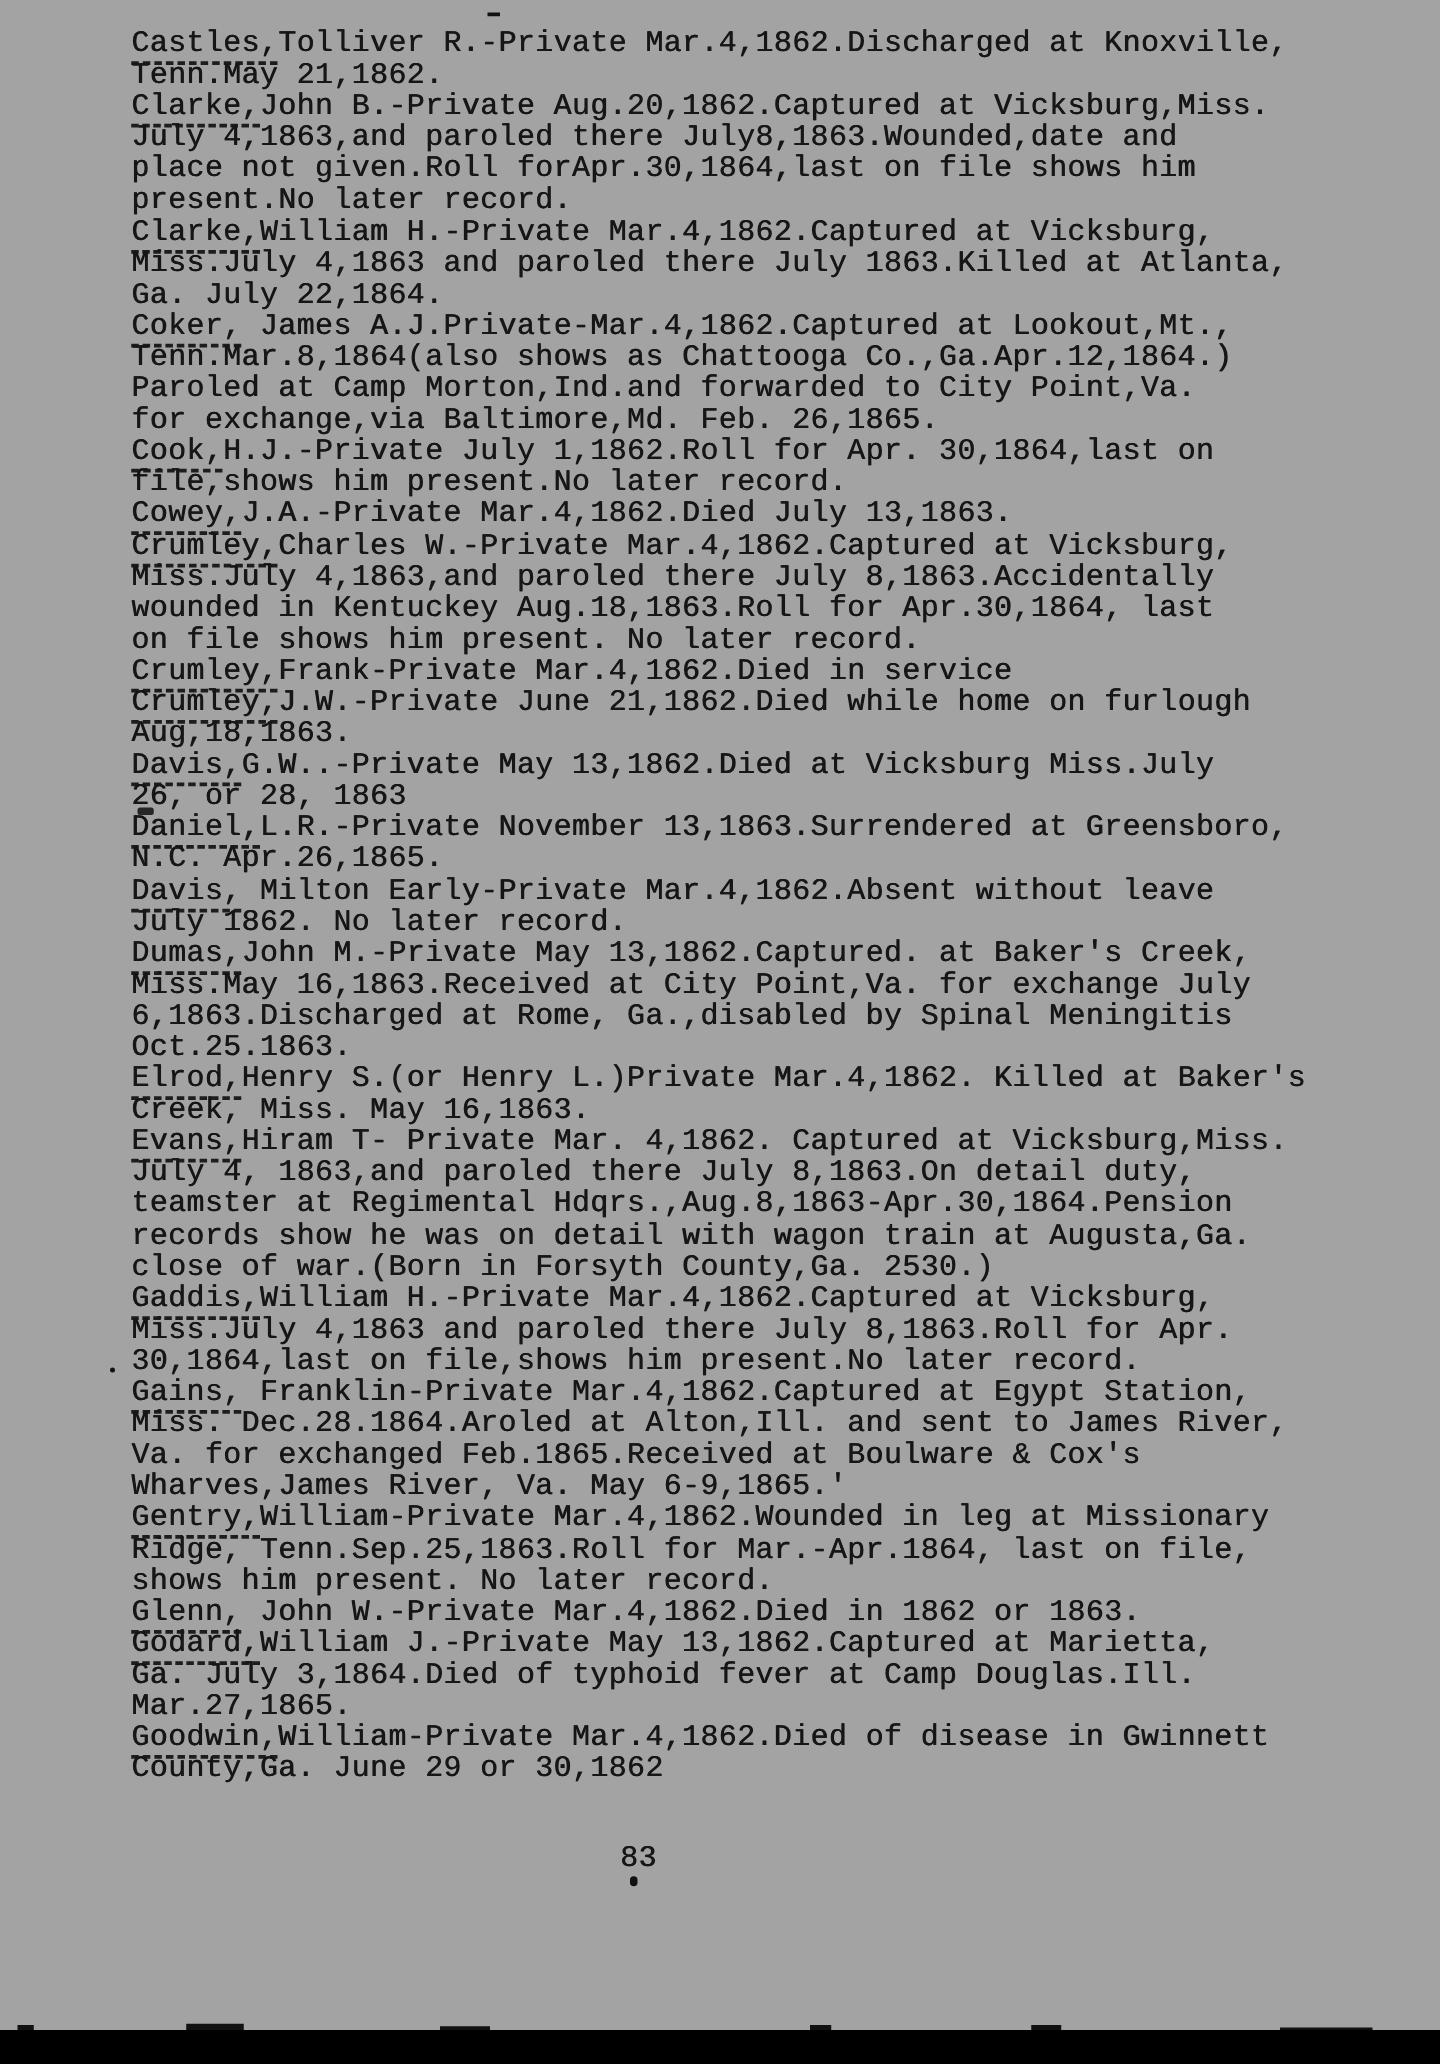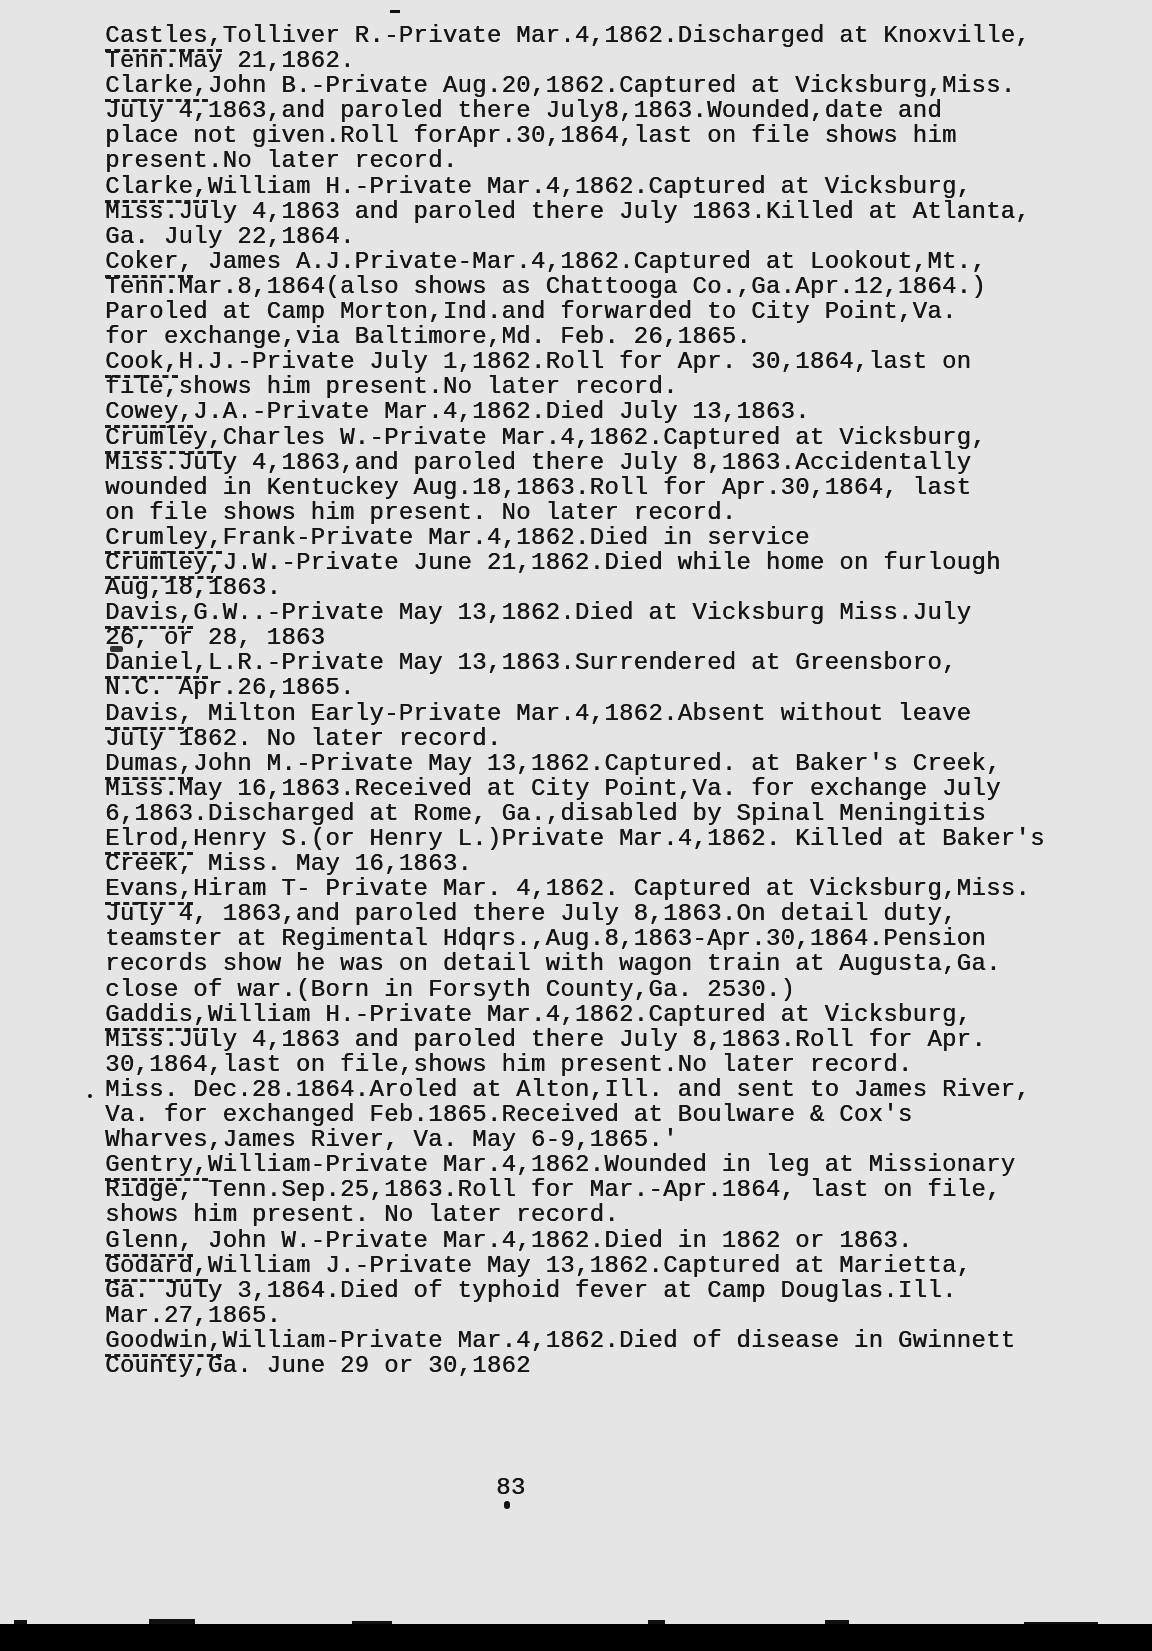--- a/index.html
+++ b/index.html
@@ -4,21 +4,21 @@
 <style>
   html, body { margin: 0; padding: 0; }
   body {
     width: 1152px; height: 1651px;
     background: #ffffff;
     font-family: "Liberation Mono", "DejaVu Sans Mono", monospace;
   }
   .page {
     position: relative;
     width: 1152px; height: 1651px;
-    background: #e5e5e5;
+    background: #a3a3a3;
     overflow: hidden;
   }
   .text-block {
     position: absolute;
     left: 105px; top: 23px;
     font-size: 24px;
     line-height: 25.1px;
     letter-spacing: 0.28px;
     color: #161616;
     text-shadow: 0.45px 0 0 #161616;
@@ -77,37 +77,39 @@
       <div class="line"><span class="surname">Cowey,</span><span>J.A.-Private Mar.4,1862.Died July 13,1863.</span></div>
       <div class="line"><span class="surname">Crumley,</span><span>Charles W.-Private Mar.4,1862.Captured at Vicksburg,</span></div>
       <div class="line"><span>Miss.July 4,1863,and paroled there July 8,1863.Accidentally</span></div>
       <div class="line"><span>wounded in Kentuckey Aug.18,1863.Roll for Apr.30,1864, last</span></div>
       <div class="line"><span>on file shows him present. No later record.</span></div>
       <div class="line"><span class="surname">Crumley,</span><span>Frank-Private Mar.4,1862.Died in service</span></div>
       <div class="line"><span class="surname">Crumley,</span><span>J.W.-Private June 21,1862.Died while home on furlough</span></div>
       <div class="line"><span>Aug,18,1863.</span></div>
       <div class="line"><span class="surname">Davis,</span><span>G.W..-Private May 13,1862.Died at Vicksburg Miss.July</span></div>
       <div class="line"><span>26, or 28, 1863</span></div>
-      <div class="line"><span class="surname">Daniel,</span><span>L.R.-Private May 13,1863.Surrendered at Greensboro,</span></div>
+      <div class="line"><span class="surname">Daniel,</span><span>L.R.-Private November 13,1863.Surrendered at Greensboro,</span></div>
       <div class="line"><span>N.C. Apr.26,1865.</span></div>
       <div class="line"><span class="surname">Davis,</span><span> Milton Early-Private Mar.4,1862.Absent without leave</span></div>
       <div class="line"><span>July 1862. No later record.</span></div>
       <div class="line"><span class="surname">Dumas,</span><span>John M.-Private May 13,1862.Captured. at Baker's Creek,</span></div>
       <div class="line"><span>Miss.May 16,1863.Received at City Point,Va. for exchange July</span></div>
       <div class="line"><span>6,1863.Discharged at Rome, Ga.,disabled by Spinal Meningitis</span></div>
+      <div class="line"><span>Oct.25.1863.</span></div>
       <div class="line"><span class="surname">Elrod,</span><span>Henry S.(or Henry L.)Private Mar.4,1862. Killed at Baker's</span></div>
       <div class="line"><span>Creek, Miss. May 16,1863.</span></div>
       <div class="line"><span class="surname">Evans,</span><span>Hiram T- Private Mar. 4,1862. Captured at Vicksburg,Miss.</span></div>
       <div class="line"><span>July 4, 1863,and paroled there July 8,1863.On detail duty,</span></div>
       <div class="line"><span>teamster at Regimental Hdqrs.,Aug.8,1863-Apr.30,1864.Pension</span></div>
       <div class="line"><span>records show he was on detail with wagon train at Augusta,Ga.</span></div>
       <div class="line"><span>close of war.(Born in Forsyth County,Ga. 2530.)</span></div>
       <div class="line"><span class="surname">Gaddis,</span><span>William H.-Private Mar.4,1862.Captured at Vicksburg,</span></div>
       <div class="line"><span>Miss.July 4,1863 and paroled there July 8,1863.Roll for Apr.</span></div>
       <div class="line"><span>30,1864,last on file,shows him present.No later record.</span></div>
+      <div class="line"><span class="surname">Gains,</span><span> Franklin-Private Mar.4,1862.Captured at Egypt Station,</span></div>
       <div class="line"><span>Miss. Dec.28.1864.Aroled at Alton,Ill. and sent to James River,</span></div>
       <div class="line"><span>Va. for exchanged Feb.1865.Received at Boulware &amp; Cox's</span></div>
       <div class="line"><span>Wharves,James River, Va. May 6-9,1865.'</span></div>
       <div class="line"><span class="surname">Gentry,</span><span>William-Private Mar.4,1862.Wounded in leg at Missionary</span></div>
       <div class="line"><span>Ridge, Tenn.Sep.25,1863.Roll for Mar.-Apr.1864, last on file,</span></div>
       <div class="line"><span>shows him present. No later record.</span></div>
       <div class="line"><span class="surname">Glenn,</span><span> John W.-Private Mar.4,1862.Died in 1862 or 1863.</span></div>
       <div class="line"><span class="surname">Godard,</span><span>William J.-Private May 13,1862.Captured at Marietta,</span></div>
       <div class="line"><span>Ga. July 3,1864.Died of typhoid fever at Camp Douglas.Ill.</span></div>
       <div class="line"><span>Mar.27,1865.</span></div>

